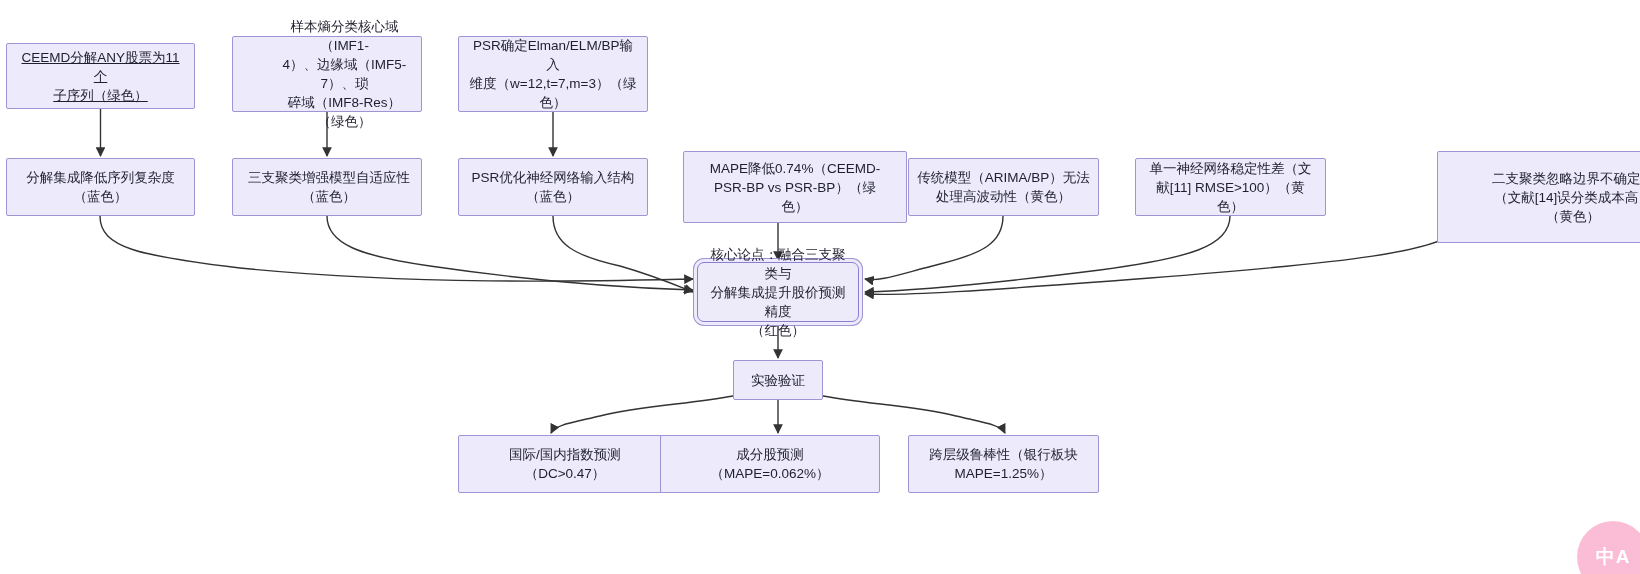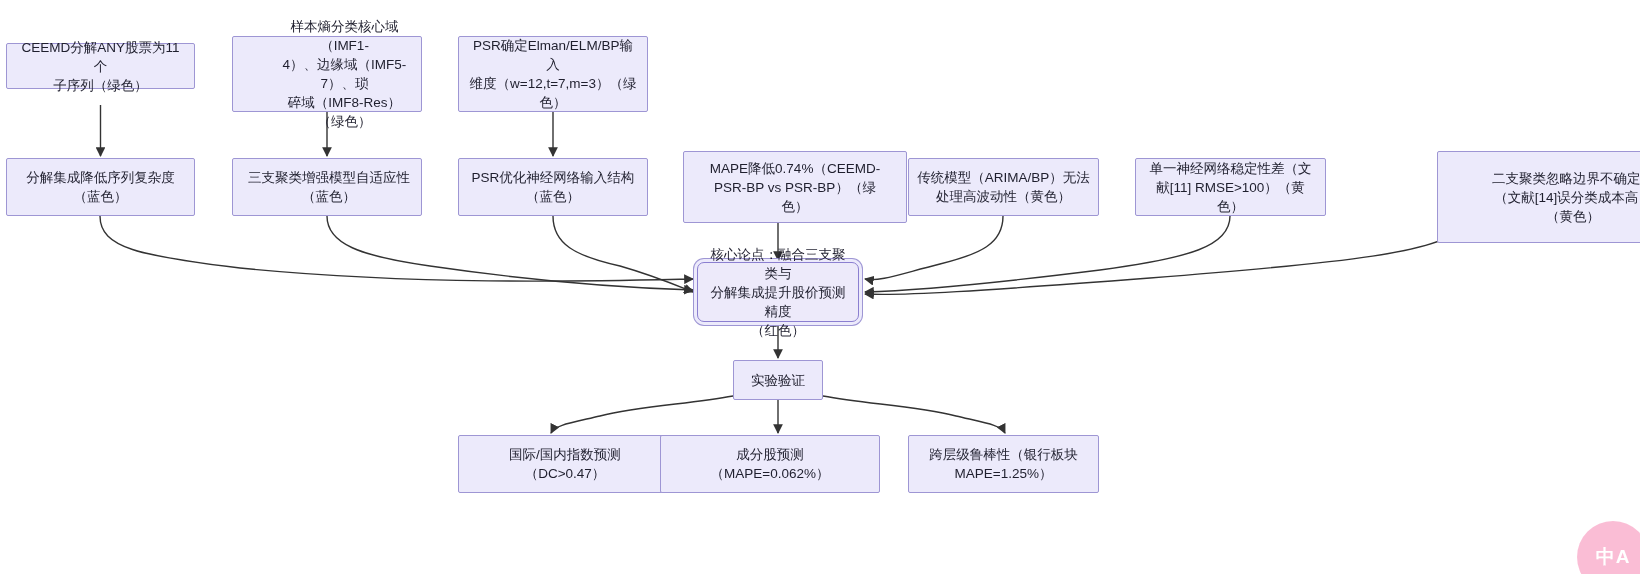--- a/index.html
+++ b/index.html
@@ -47,21 +47,21 @@
 
     <path d="M 778 322 L 778 358"></path>
 
     <path d="M 733 396 C 690 404, 640 406, 600 416 C 570 423, 555 425, 551 433"></path>
     <path d="M 778 400 L 778 433"></path>
     <path d="M 823 396 C 866 404, 916 406, 956 416 C 986 423, 1001 425, 1005 433"></path>
   </g>
 </svg>
 
 <div id="nodes">
-    <div class="node" style="left: 6px; top: 43px; width: 189px; height: 46px;">
+    <div class="node" style="left: 6px; top: 43px; width: 189px; height: 66px; text-decoration: underline;">
       <span>CEEMD分解ANY股票为11个
 子序列（绿色）</span>
     </div>
     <div class="node" style="left: 232px; top: 36px; width: 190px; height: 76px; padding-left: 43px;">
       <span>样本熵分类核心域（IMF1-
 4）、边缘域（IMF5-7）、琐
 碎域（IMF8-Res）（绿色）</span>
     </div>
     <div class="node" style="left: 458px; top: 36px; width: 190px; height: 76px;">
       <span>PSR确定Elman/ELM/BP输入

